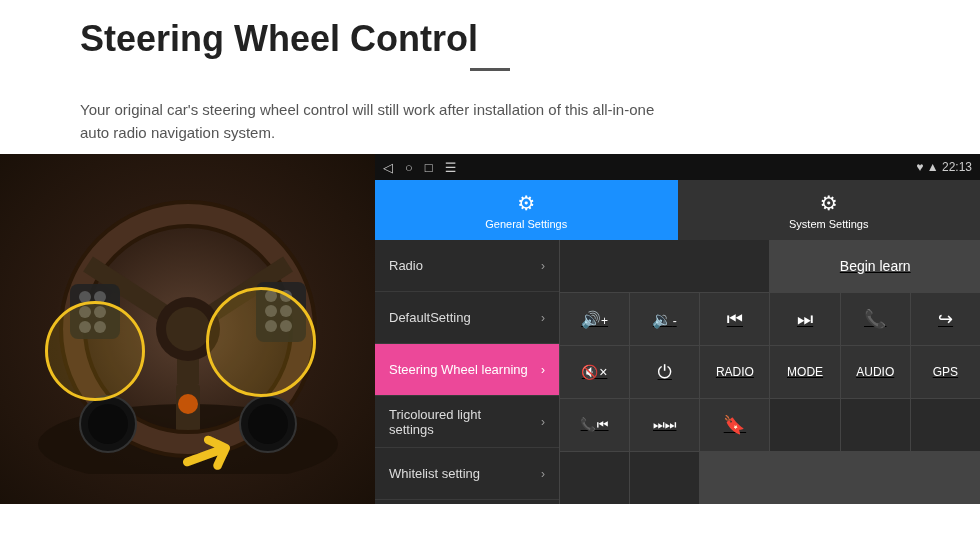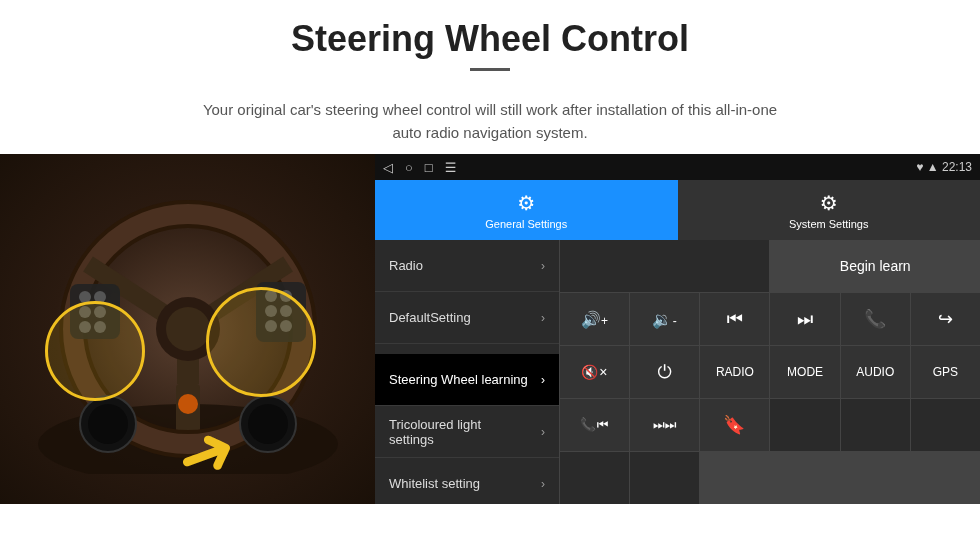--- a/index.html
+++ b/index.html
@@ -7,21 +7,20 @@
       width: 980px;
       height: 542px;
       background: #fff;
       font-family: Arial, sans-serif;
       overflow: hidden;
     }
 
     
     .top-section {
       background: #fff;
-      text-align: center;
       padding: 18px 80px 10px;
     }
     .main-title {
       font-size: 36px;
       font-weight: bold;
       color: #222;
       margin-bottom: 8px;
     }
     .title-divider {
       width: 40px;
@@ -181,42 +180,42 @@
       align-items: center;
       justify-content: space-between;
       padding: 0 14px;
       height: 52px;
       border-bottom: 1px solid #3a3a3a;
       cursor: pointer;
       color: #ddd;
       font-size: 13px;
     }
     .menu-item.active {
-      background: #000000;
+      background: #ec4899;
       color: #fff;
-      margin-top: 10px;
     }
     .menu-chevron {
       color: #999;
       font-size: 12px;
     }
     .menu-item.active .menu-chevron {
       color: #fff;
     }
 
     
     .right-panel {
       flex: 1;
       background: #2a2a2a;
       display: grid;
       grid-template-columns: repeat(6, 1fr);
       grid-template-rows: repeat(5, 1fr);
       gap: 1px;
       background-color: #444;
       padding: 0;
+      text-decoration: underline;
     }
 
     .ctrl-btn {
       background: #333;
       color: #fff;
       display: flex;
       align-items: center;
       justify-content: center;
       cursor: pointer;
       font-size: 12px;

